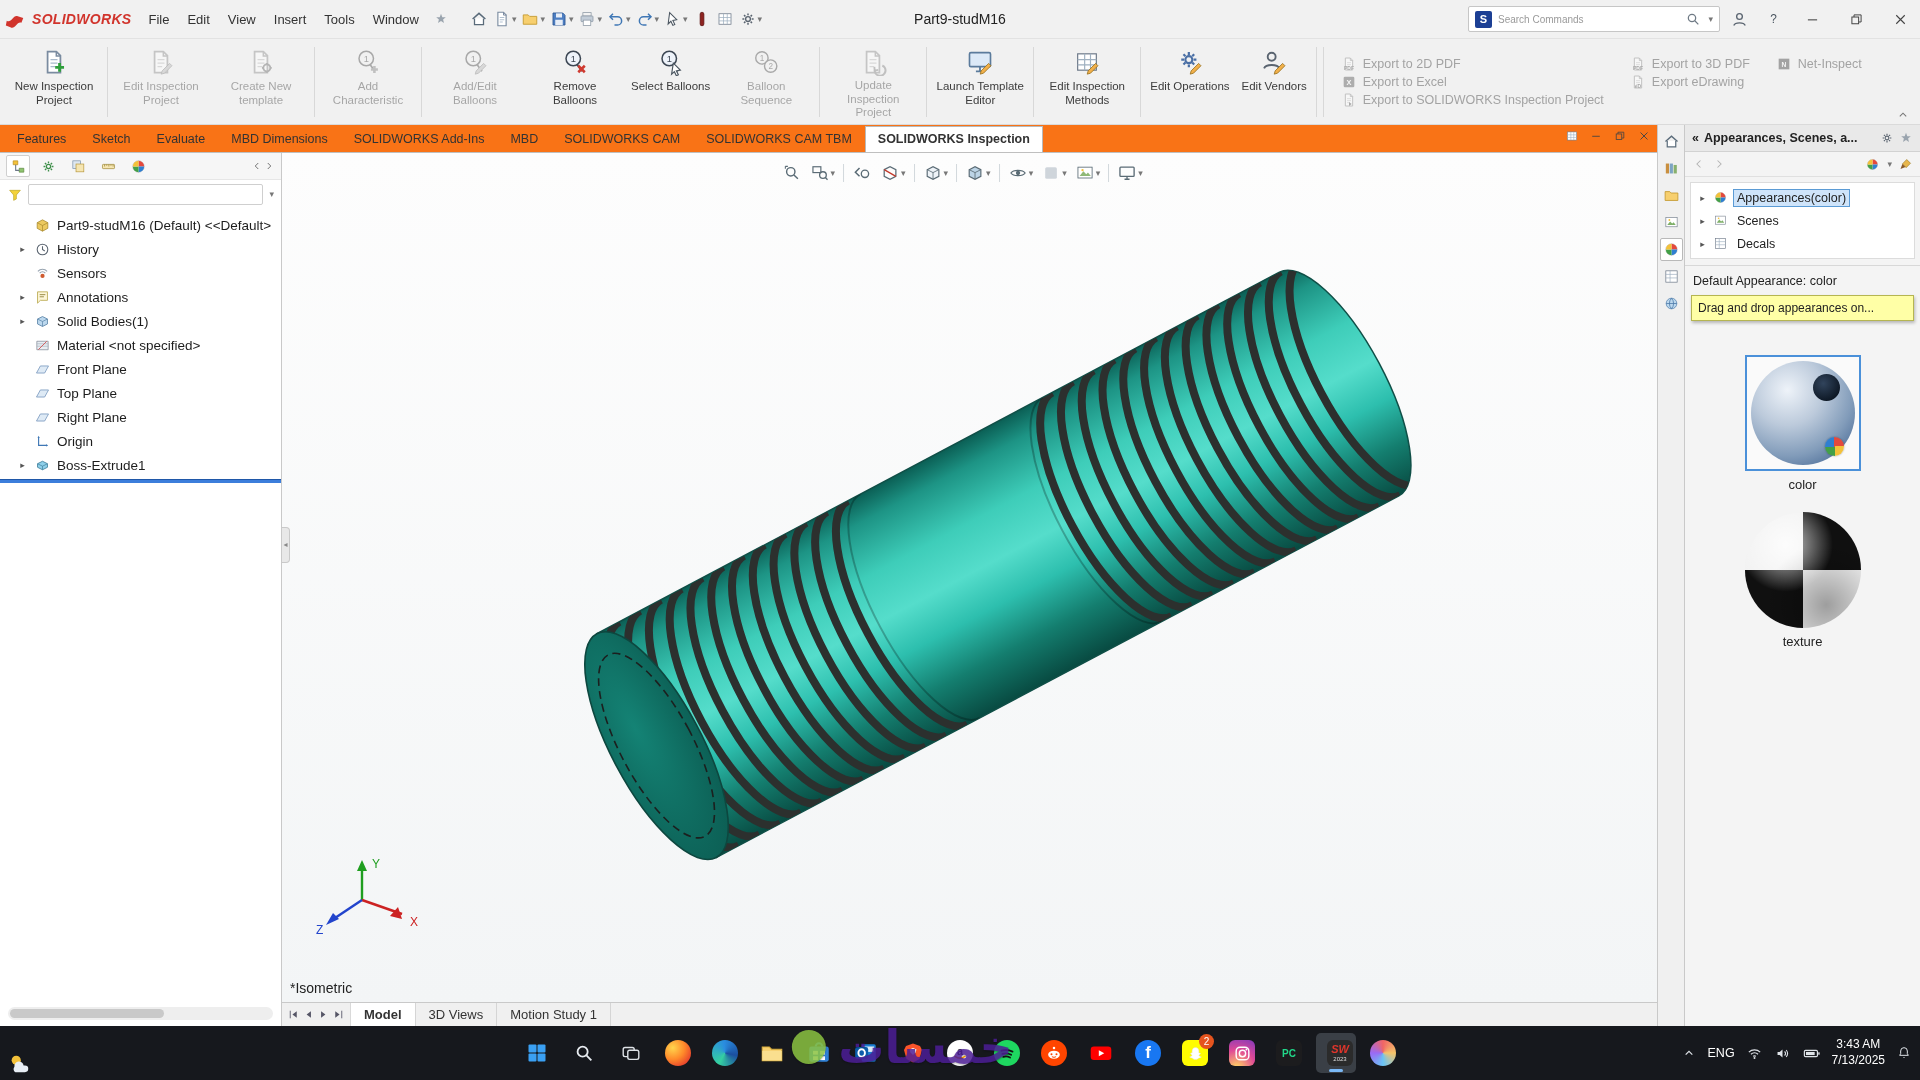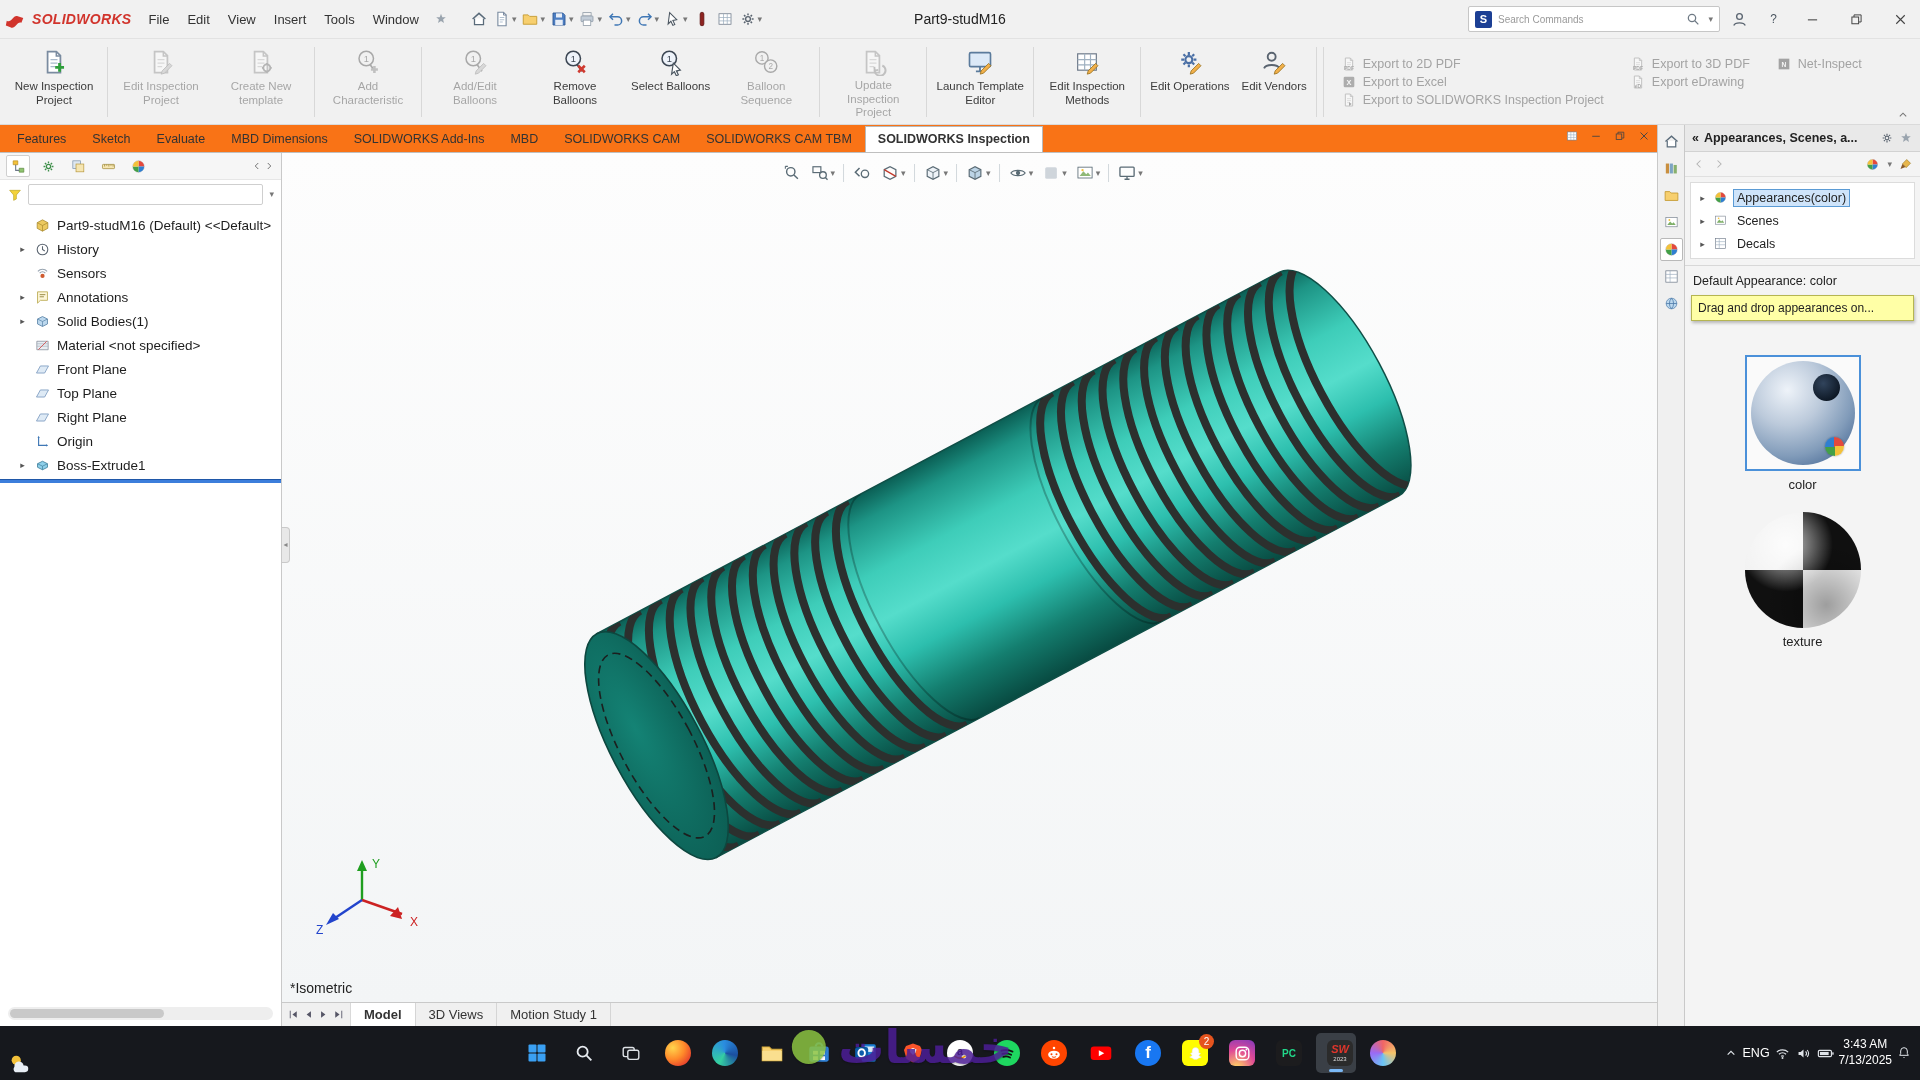--- a/index.html
+++ b/index.html
@@ -99,21 +99,21 @@
 
 .taskbar{height:54px;background:#16181d;position:relative;display:flex;align-items:center;color:#fff;flex:0 0 auto;z-index:10;}
 .tb-widget{position:absolute;left:8px;bottom:6px;display:flex;align-items:center;}
 .tb-center{margin:0 auto;display:flex;align-items:center;gap:7px;}
 .tb-ic{width:40px;height:40px;display:flex;align-items:center;justify-content:center;border-radius:5px;position:relative;}
 .tb-ic.active{background:#3a3f46;padding-left:8px;}
 .tb-ic.active::after{content:"";position:absolute;bottom:1px;left:13px;right:13px;height:3px;border-radius:2px;background:#7ab8f5;}
 .tb-badge{position:absolute;top:1px;right:1px;background:#e5541e;color:#fff;font-size:10px;min-width:15px;height:15px;border-radius:8px;display:flex;align-items:center;justify-content:center;padding:0 2px;}
 .circ{width:26px;height:26px;border-radius:50%;}
 .sq{width:26px;height:26px;border-radius:6px;}
-.tray{position:absolute;right:8px;top:0;bottom:0;display:flex;align-items:center;gap:4px;font-size:12.5px;}
+.tray{position:absolute;right:8px;top:0;bottom:0;display:flex;align-items:center;gap:11px;font-size:12.5px;}
 .tray .dt{text-align:center;line-height:1.3;font-size:12px;}
 .tray-ic{display:flex;align-items:center;}
 
 .watermark{position:absolute;left:47%;bottom:6px;transform:translateX(-50%);display:flex;align-items:center;gap:12px;z-index:60;pointer-events:none;opacity:.85;}
 .wm-text{font-size:46px;font-weight:bold;color:#4c1d95;text-shadow:0 1px 2px rgba(0,0,0,.35);}
 .wm-badge{width:34px;height:34px;border-radius:50%;background:#8bc341;box-shadow:0 1px 2px rgba(0,0,0,.3);}
 </style>
 </head>
 <body>
 

